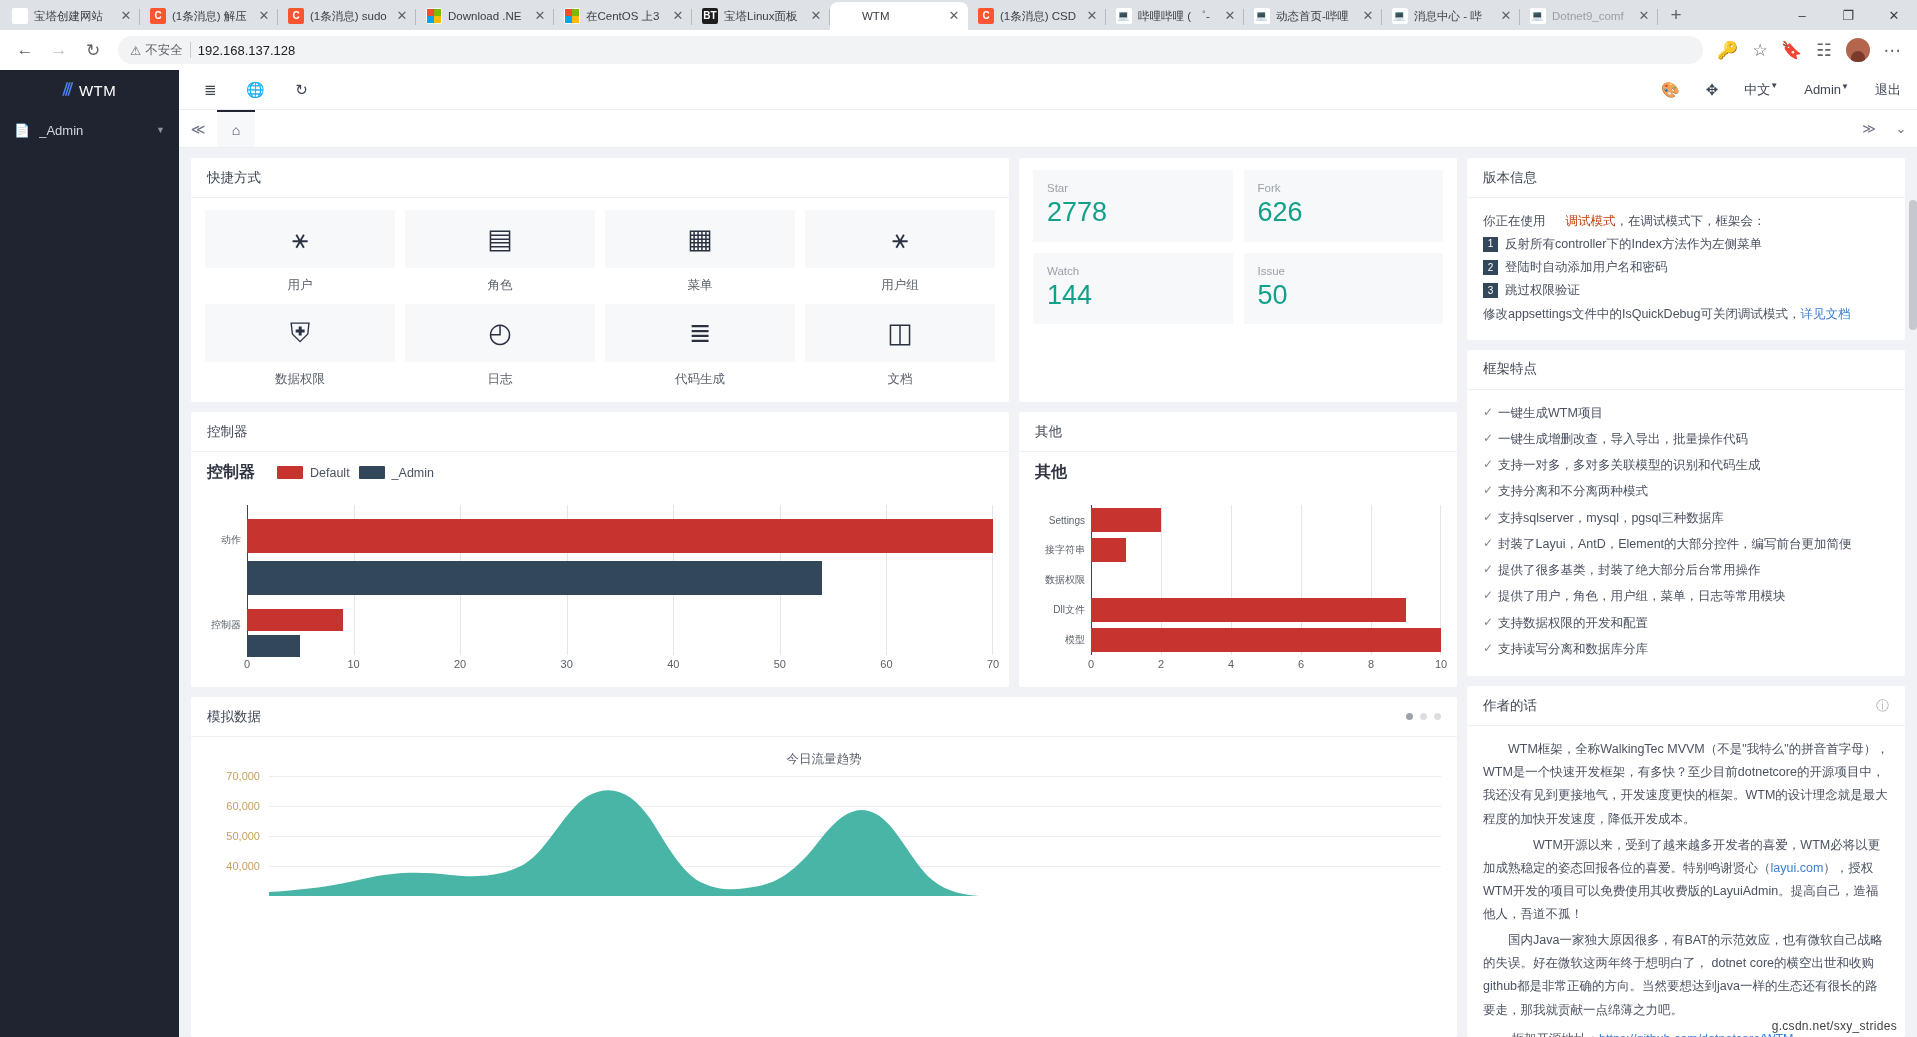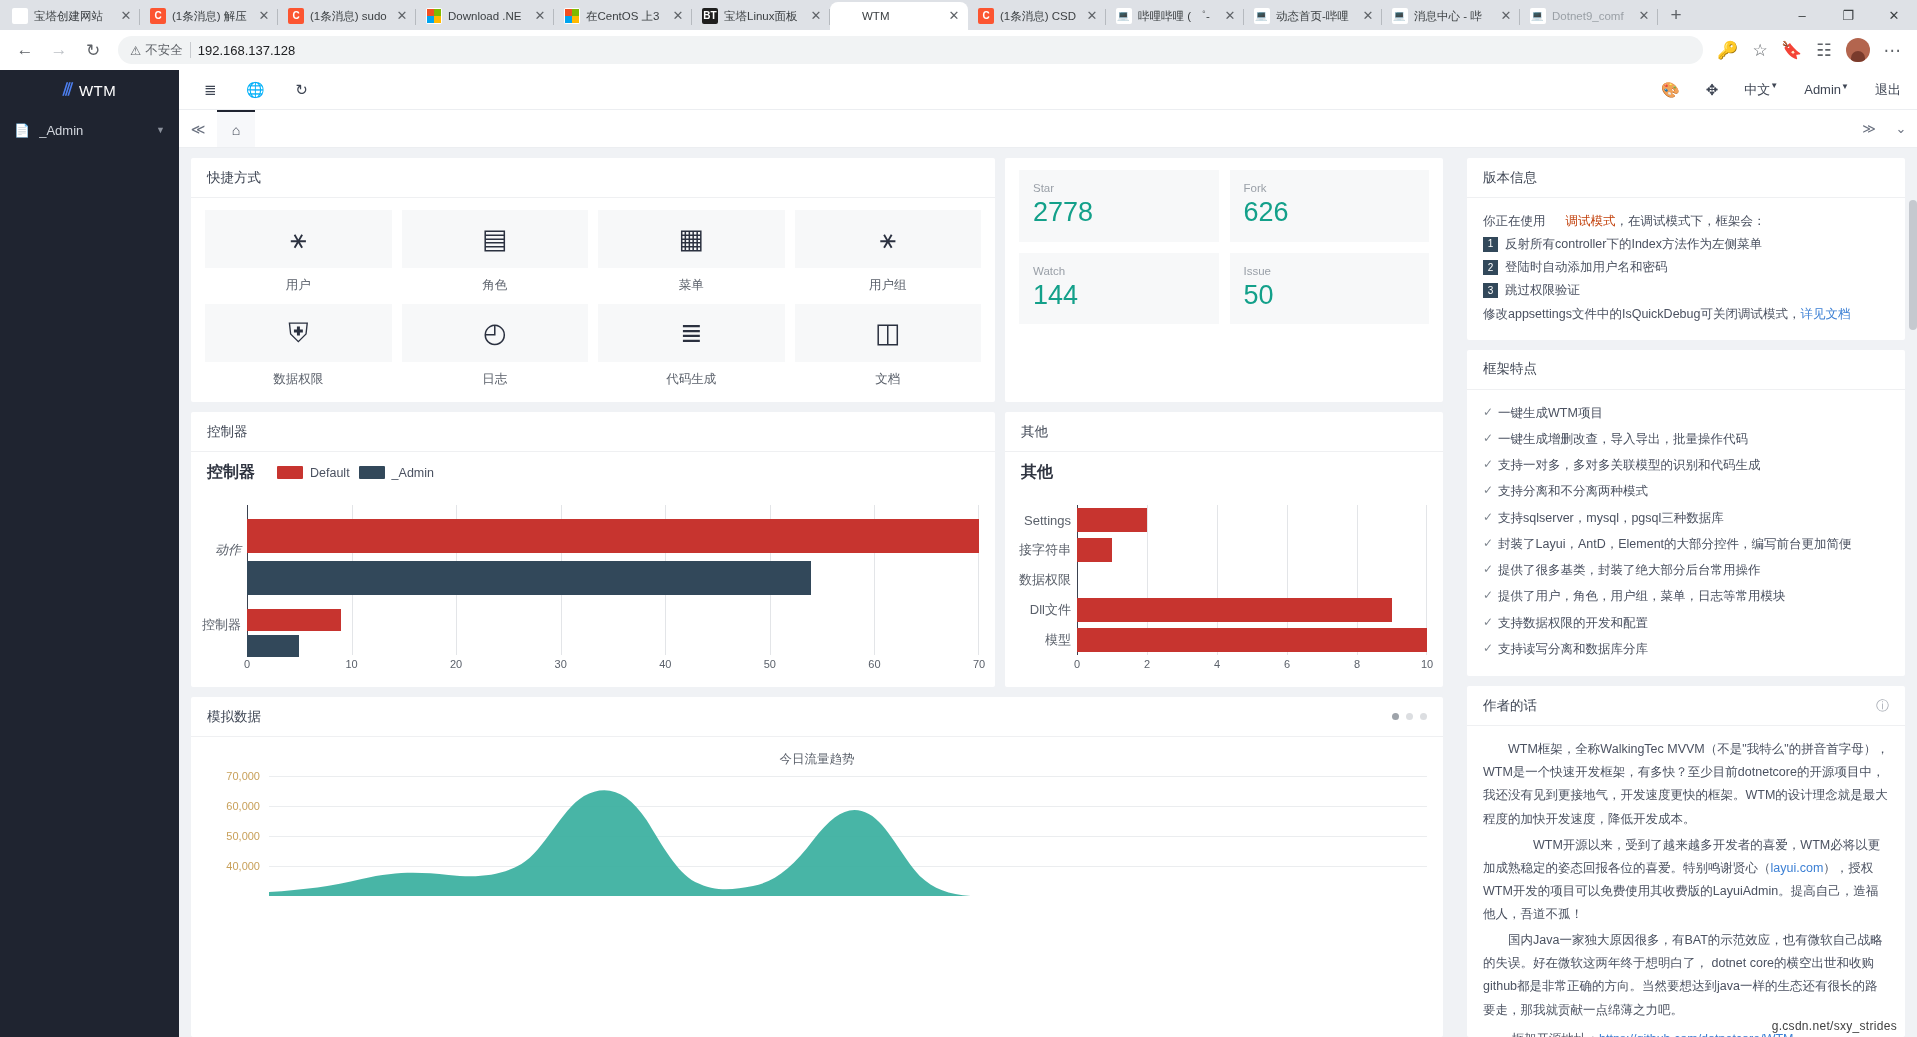--- a/index.html
+++ b/index.html
@@ -131,21 +131,21 @@
     border-top: 2px solid #1f2430; cursor: pointer;
   }
   .tabrow .right { margin-left: auto; display: flex; }
   .tabrow .right span {
     width: 32px; display:flex; align-items:center; justify-content:center;
     font-size: 13px; color: #6b7280; cursor: pointer;
   }
 
   .content {
     flex: 1 1 auto; overflow: hidden; padding: 10px 12px 0 12px;
-    display: flex; gap: 24px; min-height: 0;
+    display: flex; gap: 10px; min-height: 0;
   }
   .col-left { flex: 1 1 auto; display: flex; flex-direction: column; gap: 10px; min-width: 0; }
   .col-right { width: 438px; flex: 0 0 438px; display: flex; flex-direction: column; gap: 10px; }
 
   .card { background: #ffffff; border-radius: 2px; }
   .card-head {
     height: 40px; display: flex; align-items: center; padding: 0 16px;
     border-bottom: 1px solid #eff0f2; font-size: 13.5px; color: #3f4654;
   }
   .card-head .dots { margin-left: auto; display: flex; gap: 7px; }
@@ -182,21 +182,21 @@
   .legend .sw { width: 26px; height: 13px; border-radius: 1px; }
 
   .hbar-wrap { margin-top: 22px; position: relative; }
   .hbar-row { display: flex; align-items: stretch; }
   .hbar-cats { width: 40px; flex: 0 0 40px; position: relative; }
   .hbar-plot { flex: 1 1 auto; position: relative; }
   .gridline { position: absolute; top: 0; bottom: 0; width: 1px; background: #e3e5e8; }
   .gridline.axis { background: #3b4250; }
   .catlabel {
     position: absolute; right: 6px; transform: translateY(-50%);
-    font-size: 13px; color: #5b616b; white-space: nowrap;
+    font-size: 10px; color: #5b616b; white-space: nowrap;
   }
   .bar { position: absolute; left: 0; }
   .bar.red { background: #c7342f; }
   .bar.dark { background: #32485a; }
   .xaxis { display: flex; position: relative; height: 18px; margin-left: 40px; }
   .xtick { position: absolute; transform: translateX(-50%); font-size: 11px; color: #5b616b; top: 3px; }
 
   
   .vi-body { padding: 12px 16px 14px 16px; font-size: 12.5px; color: #4a5160; line-height: 1.85; }
   .vi-body .red { color: #c2410c; padding-left: 20px; }
@@ -486,21 +486,21 @@
                     <span class="li">
                       <i class="sw" style="background:#32485a"></i>
                       <span>_Admin</span>
                     </span>
                   </span>
                 </div>
 
                 <div class="hbar-wrap">
                   <div class="hbar-row" style="height:150px;">
                     <div class="hbar-cats">
-                      <span class="catlabel" style="top:45px;font-style:italic;">动作</span>
+                      <span class="catlabel" style="top:35px;">动作</span>
                       <span class="catlabel" style="top:120px;">控制器</span>
                     </div>
                     <div class="hbar-plot">
                       <div class="gridline axis" style="left:0"></div>
                       <div class="gridline" style="left:14.28%"></div>
                       <div class="gridline" style="left:28.57%"></div>
                       <div class="gridline" style="left:42.85%"></div>
                       <div class="gridline" style="left:57.14%"></div>
                       <div class="gridline" style="left:71.42%"></div>
                       <div class="gridline" style="left:85.71%"></div>

